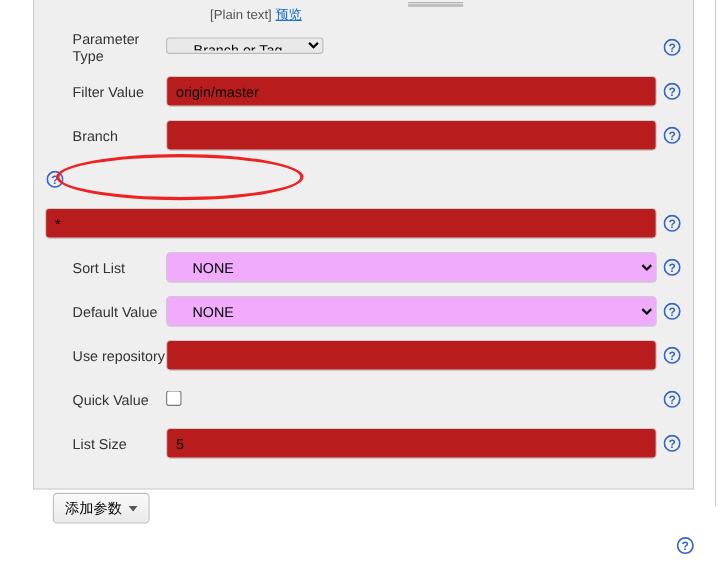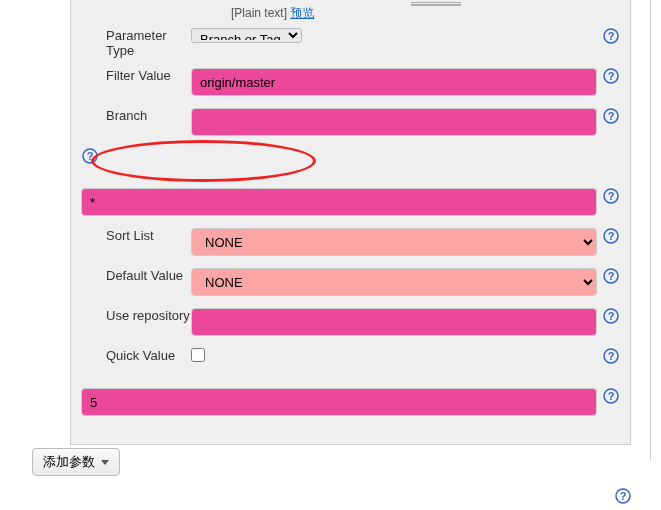--- a/index.html
+++ b/index.html
@@ -14,21 +14,20 @@
   }
   .outer {
     position: absolute;
     left: 30px;
     top: 0;
     right: 30px;
     bottom: 65px;
     border: 1px solid #ccc;
     border-top: none;
     background: #efefef;
-    margin-left: 40px;
   }
   .rightborder {
     position: absolute;
     right: 10px;
     top: 0;
     width: 1px;
     height: 460px;
     background: #ccc;
   }
   .form-area {
@@ -36,21 +35,21 @@
   }
   .plain-row {
     margin-left: 150px;
     font-size: 12px;
     color: #555;
     margin-bottom: 6px;
   }
   .plain-row a { color: #1166cc; text-decoration: underline; }
   .row {
     display: flex;
-    align-items: flex-start;
+    align-items: center;
     margin-bottom: 10px;
     position: relative;
     min-height: 30px;
   }
   .label {
     width: 110px;
     flex: 0 0 110px;
     padding-left: 25px;
     font-size: 13px;
     color: #333;
@@ -59,56 +58,56 @@
     flex: 1;
     margin-right: 5px;
   }
   .textinput {
     width: 100%;
     height: 28px;
     padding: 4px 8px;
     font-size: 13px;
     border: 1px solid #ccc;
     border-radius: 4px;
-    background: #ec4899;
+    background: #b91c1c;
   }
   .shortselect {
     height: 15px;
     font-size: 13px;
-    padding: 2px 4px;
+    padding: 2px 20px;
     border: 1px solid #bbb;
     background: #e9e9e9;
     border-radius: 3px;
   }
   .fullselect {
     width: 100%;
     height: 28px;
     font-size: 13px;
-    padding: 4px 9px;
+    padding: 4px 19px;
     border: 1px solid #ccc;
     border-radius: 4px;
-    background: #fca5a5;
+    background: #f0abfc;
   }
   .help {
     width: 18px;
     flex: 0 0 18px;
     display: flex;
     align-items: center;
     justify-content: center;
   }
   .help svg { width: 16px; height: 16px; display: block; }
   .circle-highlight {
     position: absolute;
     border: 3px solid #e22;
     border-radius: 50%;
     pointer-events: none;
   }
   .add-btn {
     position: absolute;
-    left: 32px;
+    left: 48px;
     bottom: 34px;
     height: 28px;
     padding: 4px 10px;
     font-size: 13px;
     border: 1px solid #bcbcbc;
     border-radius: 4px;
     background: linear-gradient(#fafafa, #e9e9e9);
     display: inline-flex;
     align-items: center;
     gap: 6px;
@@ -273,20 +272,21 @@
       </div>
       <div class="help">
         <svg viewBox="0 0 16 16">
             <circle cx="8" cy="8" r="7" fill="none" stroke="#3465cc" stroke-width="1.5"></circle>
             <text x="8" y="12" text-anchor="middle" font-size="11" fill="#3465cc" font-family="Arial" font-weight="bold">?</text>
           </svg>
       </div>
     </div>
 
     <div class="row">
+      <div class="label">List Size</div>
       <div class="control">
         <input class="textinput" value="5" style="">
       </div>
       <div class="help">
         <svg viewBox="0 0 16 16">
             <circle cx="8" cy="8" r="7" fill="none" stroke="#3465cc" stroke-width="1.5"></circle>
             <text x="8" y="12" text-anchor="middle" font-size="11" fill="#3465cc" font-family="Arial" font-weight="bold">?</text>
           </svg>
       </div>
     </div>

